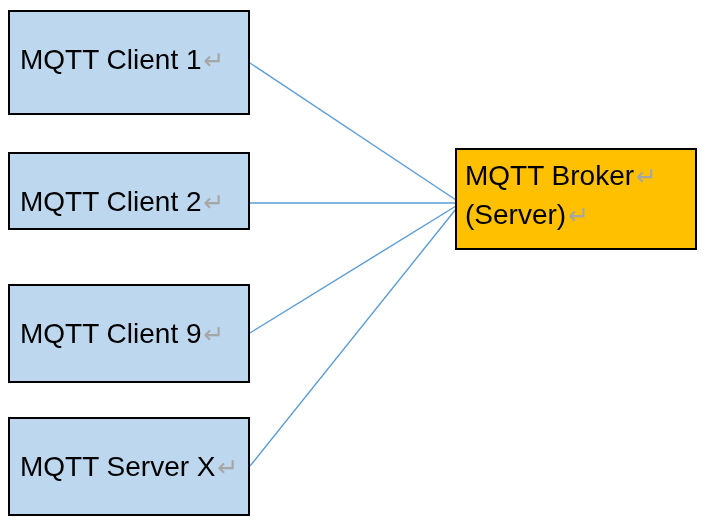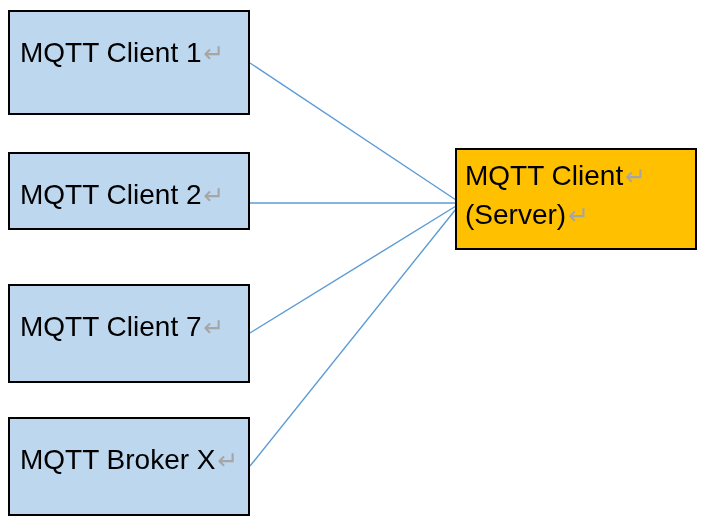--- a/index.html
+++ b/index.html
@@ -35,21 +35,21 @@
     color: var(--text, #000);
     line-height: 38px;
     white-space: nowrap;
   }
   .node-client {
     left: 8px;
     width: 242px;
     height: 103px;
     background: var(--client_fill, #BDD7EE);
     border: 2px solid var(--client_border, #000);
-    padding: 22px 0 0 10px;
+    padding: 29px 0 0 10px;
   }
   .node-client.c1 { top: 10px;  height: 105px; }
   .node-client.c2 { top: 152px; height: 78px; }
   .node-client.c3 { top: 284px; height: 99px; }
   .node-client.cx { top: 417px; height: 99px; }
   .node-server {
     left: 455px;
     top: 148px;
     width: 242px;
     height: 102px;
@@ -78,25 +78,25 @@
 
   <div class="node node-client c1">
     <span>MQTT Client 1</span><span class="return-mark">↵</span>
   </div>
 
   <div class="node node-client c2">
     <span>MQTT Client 2</span><span class="return-mark">↵</span>
   </div>
 
   <div class="node node-client c3">
-    <span>MQTT Client 7</span><span class="return-mark">↵</span>
+    <span>MQTT Client 9</span><span class="return-mark">↵</span>
   </div>
 
   <div class="node node-client cx">
-    <span>MQTT Broker X</span><span class="return-mark">↵</span>
+    <span>MQTT Server X</span><span class="return-mark">↵</span>
   </div>
 
   <div class="node node-server">
-    <div><span>MQTT Client</span><span class="return-mark">↵</span></div>
+    <div><span>MQTT Broker</span><span class="return-mark">↵</span></div>
     <div><span>(Server)</span><span class="return-mark">↵</span></div>
   </div>
 
 </div>
 
 </body></html>

